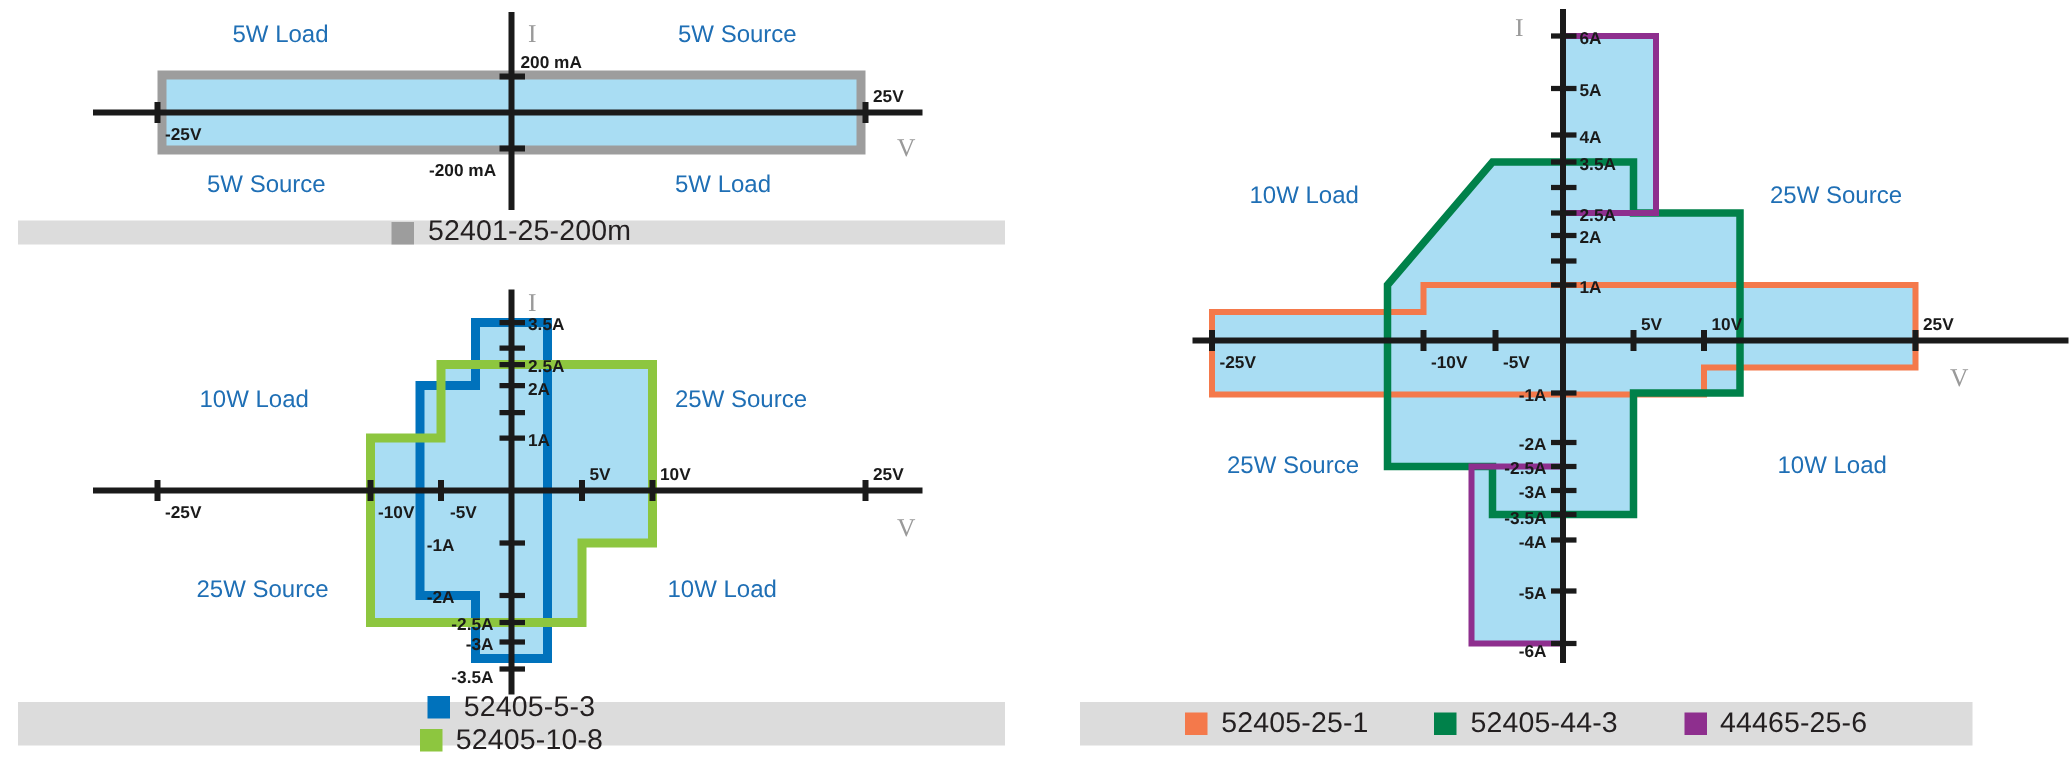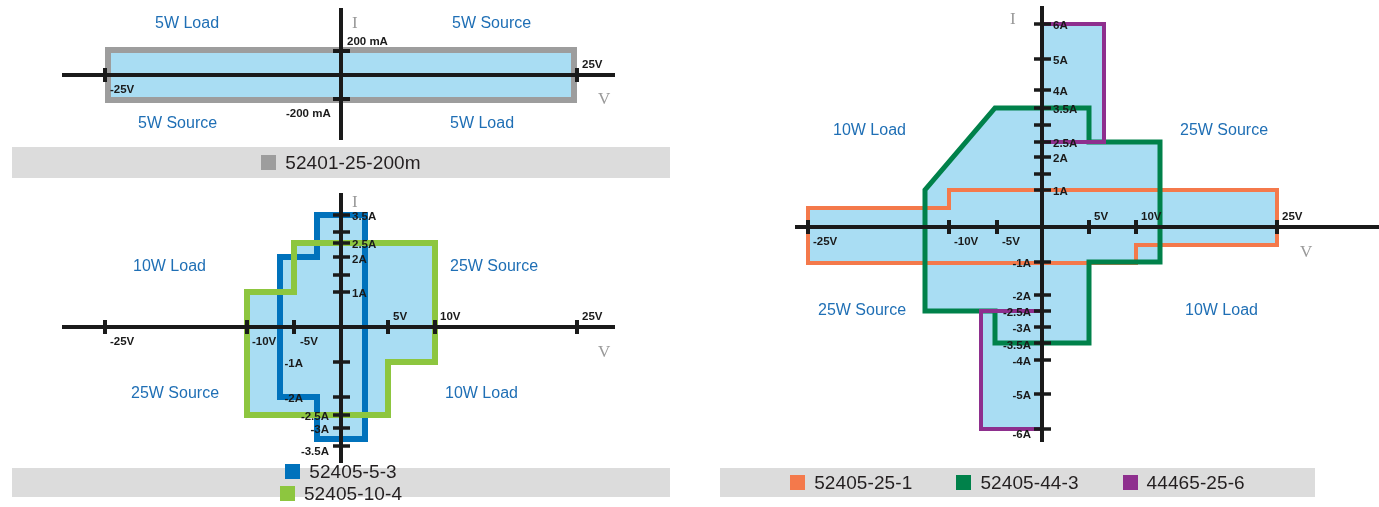--- a/index.html
+++ b/index.html
@@ -13,21 +13,21 @@
   .tick{stroke:#1a1a1a;stroke-width:4;}
   .tick-thin{stroke:#1a1a1a;stroke-width:3.5;}
   .lbl-sm{font-family:"Liberation Sans",sans-serif;font-size:11.5px;fill:#1a1a1a;font-weight:600;}
   .quad{font-family:"Liberation Sans",sans-serif;font-size:16px;fill:#1f6fb5;font-weight:400;}
   .axname{font-family:"Liberation Serif",serif;font-size:17px;fill:#9a9a9a;}
   .fillarea{fill:#a9ddf3;fill-opacity:1;}
   .legendbar{position:absolute;background:#dcdcdc;display:flex;align-items:center;justify-content:center;}
   .legend-item{display:flex;align-items:center;margin:0 22px;}
   .legend-swatch{width:15px;height:15px;margin-right:9px;display:inline-block;}
   .legend-label{font-family:"Liberation Sans",sans-serif;font-size:19px;color:#231f20;letter-spacing:.1px;}
-  .lg1{position:absolute;left:12px;top:147px;width:658px;height:31px;}
+  .lg1{position:absolute;left:12px;top:147px;width:658px;height:16px;}
   .lg2{position:absolute;left:12px;top:468px;width:658px;height:29px;flex-direction:column;}
   .lg3{position:absolute;left:30px;top:468px;width:595px;height:29px;}
 </style>
 </head>
 <body>
 
 <div class="page">
 
   <div class="panel panel-left">
 
@@ -125,21 +125,21 @@
       <text x="445" y="213" class="quad">10W Load</text>
     </svg>
 
     <div class="legendbar lg2">
       <div class="legend-item">
         <span class="legend-swatch" style="background:#0072bc"></span>
         <span class="legend-label">52405-5-3</span>
       </div>
       <div class="legend-item">
         <span class="legend-swatch" style="background:#8dc63f"></span>
-        <span class="legend-label">52405-10-4</span>
+        <span class="legend-label">52405-10-8</span>
       </div>
     </div>
   </div>
 
   <div class="panel panel-right">
 
     <svg width="689" height="460">
 
       <polygon points="118,208 259,208 259,190 587,190 587,245 446,245 446,263 118,263" class="fillarea"></polygon>
 

